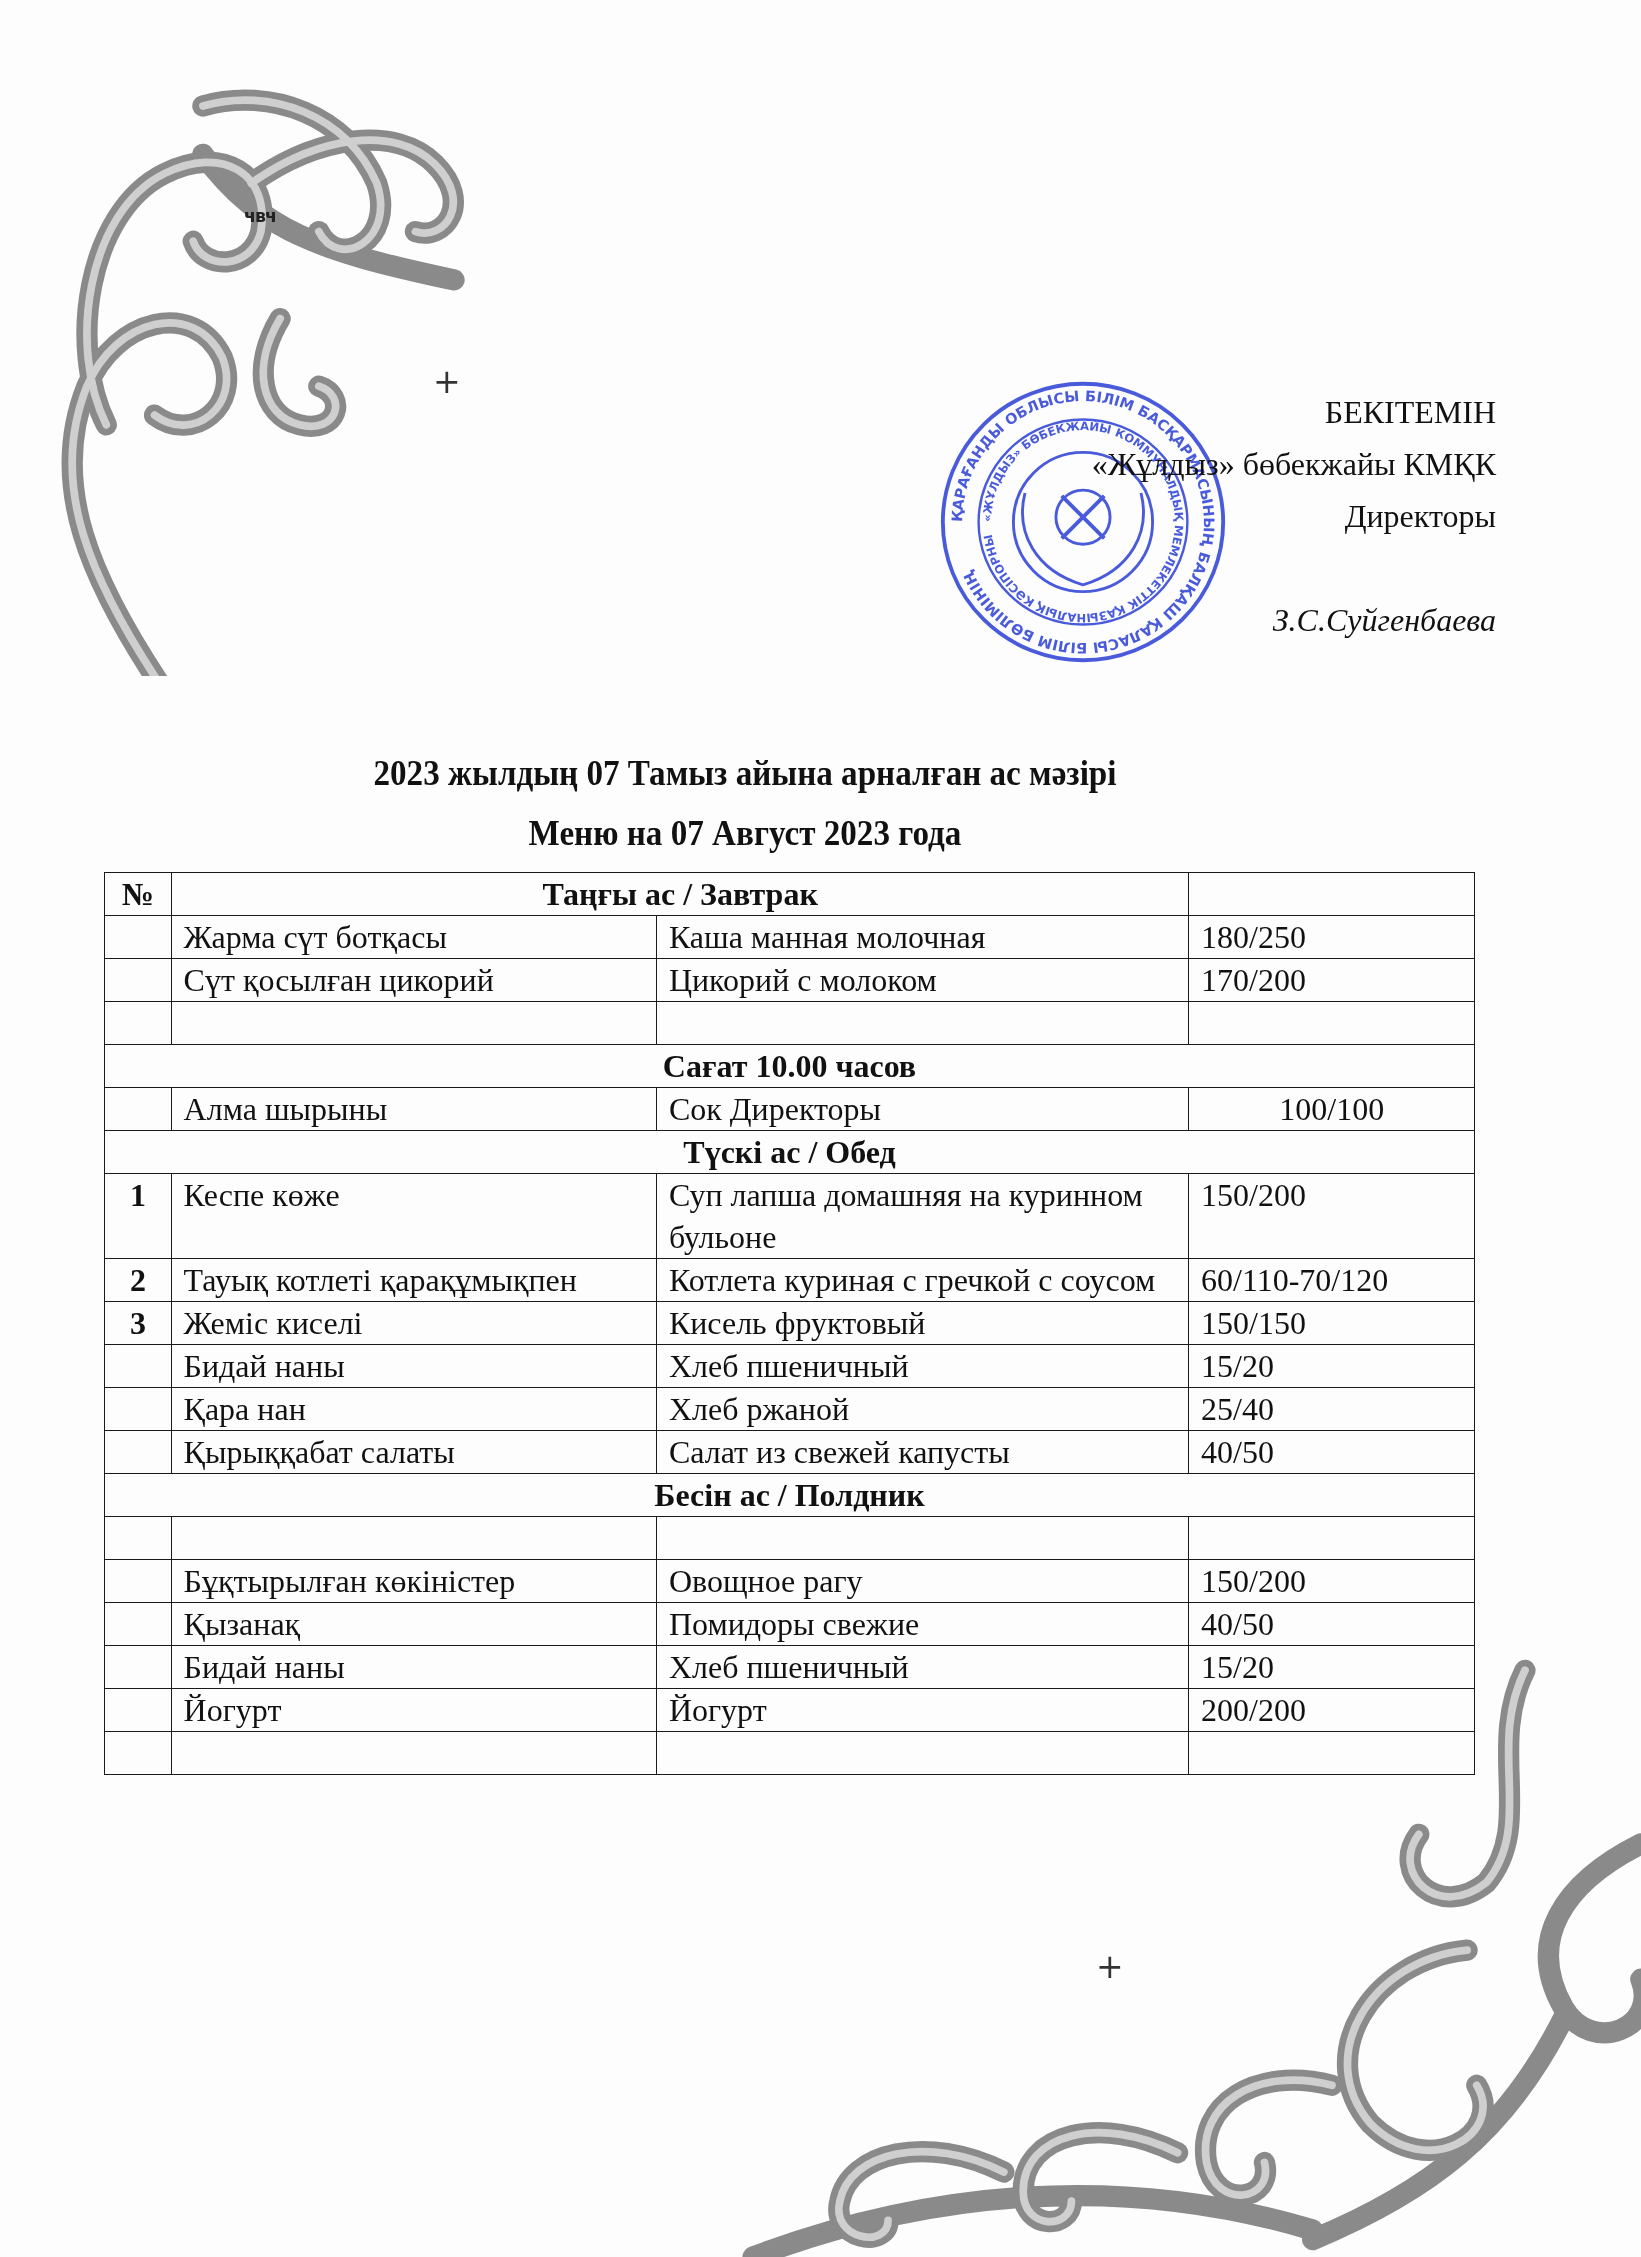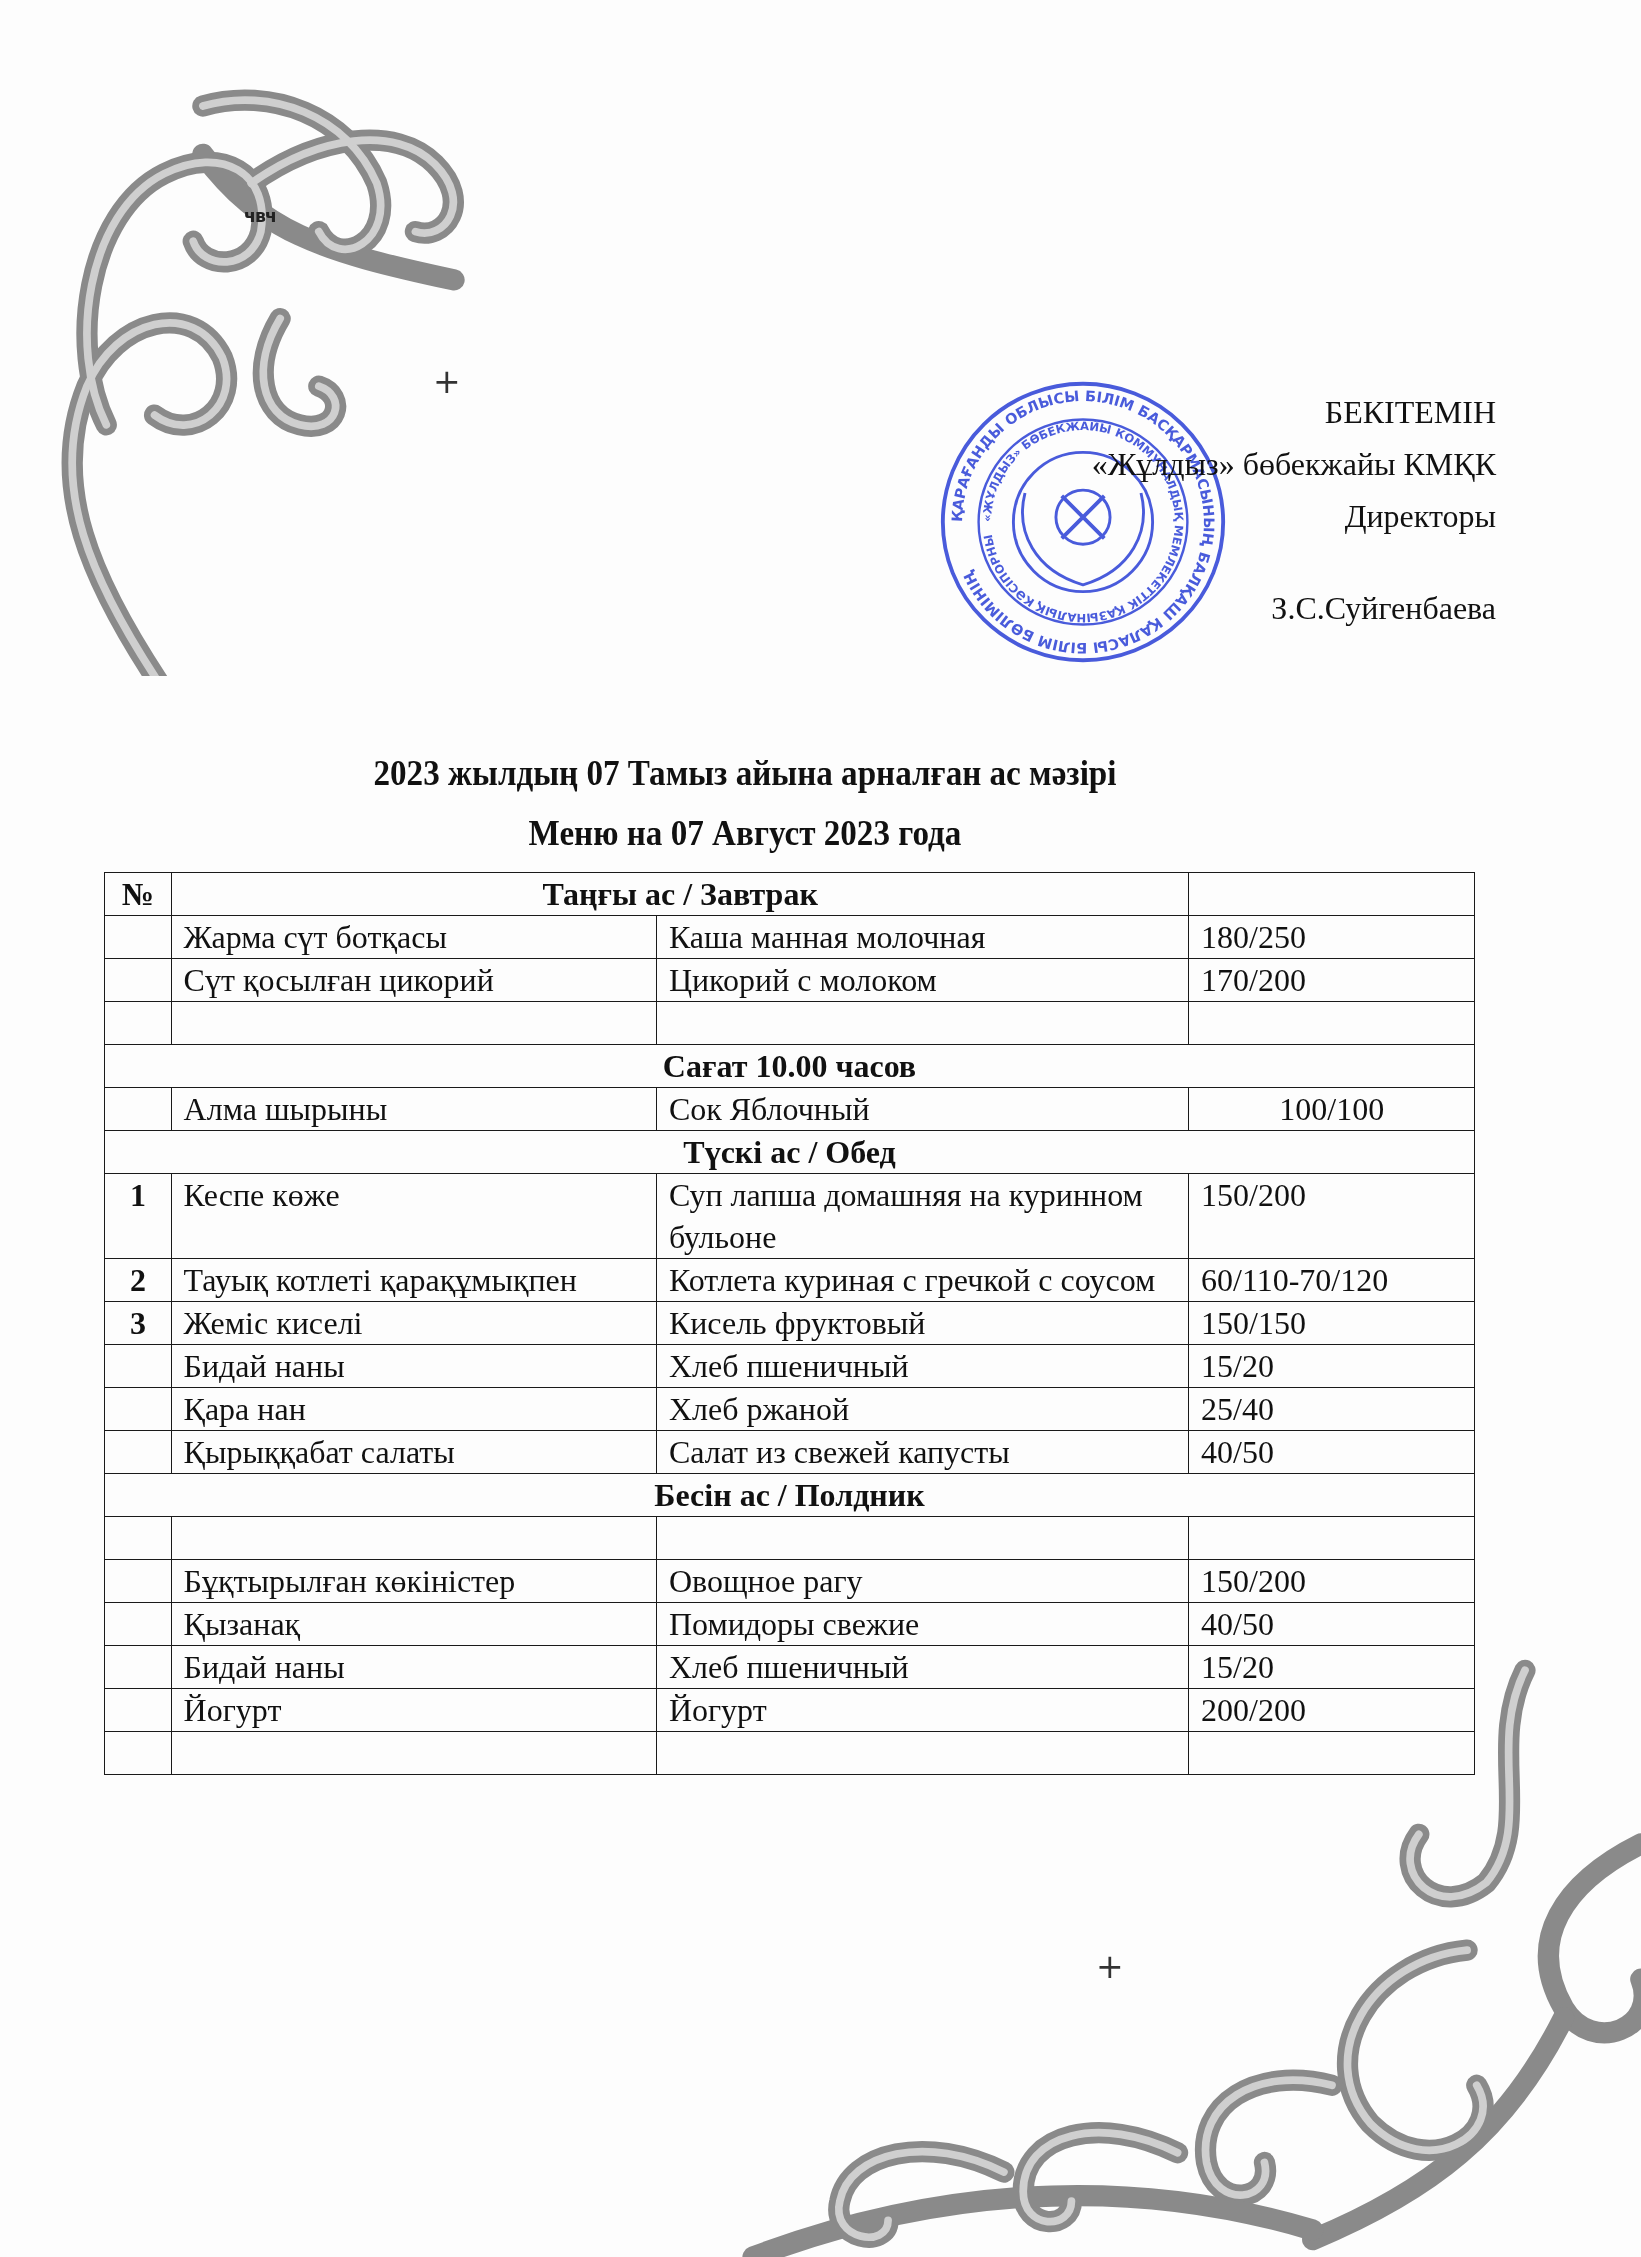--- a/index.html
+++ b/index.html
@@ -18,21 +18,21 @@
     .scribble {
       position: absolute; left: 244px; top: 206px;
       font-family: "DejaVu Sans", sans-serif; font-size: 17.4px; font-weight: bold;
       color: #222; letter-spacing: -1px;
     }
     .approval {
       position: absolute; right: 145px; top: 386px; text-align: right;
       font-size: 32px; line-height: 52px; color: #111;
     }
     .approval .line { display: block; }
-    .approval .sig-line { margin-top: 40px; }
+    .approval .sig-line { margin-top: 52px; font-style: italic; }
     .stamp { position: absolute; left: 938px; top: 377px; opacity: 0.85; }
     .title-block {
       position: absolute; left: 0; top: 743px; width: 1490px; text-align: center;
       font-weight: bold; font-size: 36px; line-height: 60px; color: #111;
     }
     .title-block div { transform: scaleX(0.92); }
     table.menu {
       position: absolute; left: 104px; top: 872px; width: 1371px;
       border-collapse: collapse; font-size: 32px; color: #111;
     }
@@ -141,21 +141,21 @@
     <td></td>
     <td></td>
     <td></td>
   </tr>
   <tr>
     <td class="section" colspan="4">Сағат 10.00 часов</td>
   </tr>
   <tr>
     <td class="num"></td>
     <td>Алма шырыны</td>
-    <td>Сок Яблочный</td>
+    <td>Сок Директоры</td>
     <td class="center">100/100</td>
   </tr>
   <tr>
     <td class="section" colspan="4">Түскі ас / Обед</td>
   </tr>
   <tr>
     <td class="num tall">1</td>
     <td>Кеспе көже</td>
     <td>Суп лапша домашняя на куринном бульоне</td>
     <td>150/200</td>

